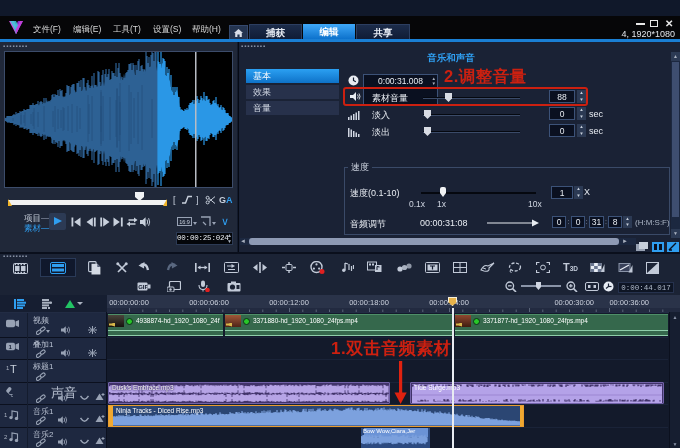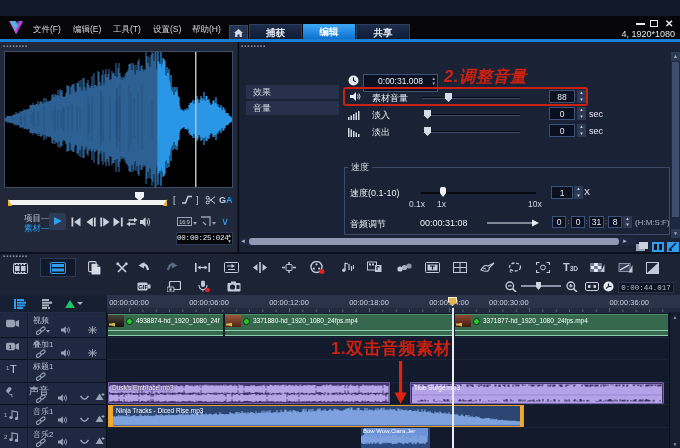--- a/index.html
+++ b/index.html
@@ -113,31 +113,33 @@
       <path d="M3,6 L6,9" stroke="#98a2b4" stroke-width="1.2"></path>
     </svg>
 <div class="abs" style="left:212px;top:206px;width:0;height:0;border-top:3px solid #98a2b4;border-left:2.5px solid transparent;border-right:2.5px solid transparent;"></div>
 <div class="abs" style="left:221px;top:199px;color:#2f9ef0;font-size:11px;">∨</div>
 
 <div class="abs" style="left:176px;top:216px;width:57px;height:13px;background:#04060a;border:1px solid #2c3a54;padding-right:5px;color:#e8ecf2;font-size:7.5px;font-family:'Liberation Mono',monospace;letter-spacing:-0.2px;line-height:11px;text-align:center;">00:00:25:024</div>
 <div class="abs" style="left:227px;top:216px;color:#aab2c0;font-size:5px;line-height:6px;">▲<br>▼</div>
 
 <div class="abs" style="left:238px;top:26px;width:442px;height:210px;background:#1a2235;border-left:1px solid #060a14;"></div>
 <div class="dots" style="left:241px;top:27px;">▪▪▪▪▪▪▪▪</div>
-
+<div class="abs" style="left:238px;top:36px;width:426px;text-align:center;color:#2f9ef0;font-size:9.5px;font-weight:bold;">音乐和声音</div>
+
+<div class="abs" style="left:246px;top:53px;width:93px;height:14px;background:linear-gradient(#2ba0f2,#0e72c8);color:#fff;font-size:9px;line-height:14px;padding-left:7px;">基本</div>
 <div class="abs" style="left:246px;top:85px;width:93px;height:14px;background:#27314b;color:#d0d6e2;font-size:9px;line-height:14px;padding-left:7px;">音量</div>
 <div class="abs" style="left:246px;top:69px;width:93px;height:14px;background:#27314b;color:#d0d6e2;font-size:9px;line-height:14px;padding-left:7px;">效果</div>
 
 <svg class="abs" style="left:348px;top:59px;" width="11" height="11" viewBox="0 0 11 11">
       <circle cx="5.5" cy="5.5" r="5" fill="#e8ecf2"></circle>
       <path d="M5.5,2.5 L5.5,5.5 L7.8,6.8" stroke="#131d31" stroke-width="1.2" fill="none"></path>
     </svg>
-<div class="abs" style="left:363px;top:58px;width:75px;height:18px;background:#0a1020;border:1px solid #3c5278;color:#e8ecf2;font-size:8.5px;line-height:12px;text-align:center;">0:00:31.008<div style="position:absolute;right:1px;top:0.5px;color:#aab2c0;font-size:4.5px;line-height:5.5px;">▲<br>▼</div></div>
-
-<div class="abs" style="left:444px;top:50px;color:#cc2010;font-size:16.5px;font-weight:bold;letter-spacing:0.5px;font-style:italic;">2.调整音量</div>
+<div class="abs" style="left:363px;top:58px;width:75px;height:32px;background:#0a1020;border:1px solid #3c5278;color:#e8ecf2;font-size:8.5px;line-height:12px;text-align:center;">0:00:31.008<div style="position:absolute;right:1px;top:0.5px;color:#aab2c0;font-size:4.5px;line-height:5.5px;">▲<br>▼</div></div>
+
+<div class="abs" style="left:444px;top:50px;color:#cc2010;font-size:16.5px;font-weight:bold;letter-spacing:0.5px;">2.调整音量</div>
 
 <div class="abs" style="left:343px;top:71px;width:245px;height:19px;border:2px solid #cc2010;border-radius:3px;"></div>
 <svg class="abs" style="left:350px;top:76px;" width="11" height="9" viewBox="0 0 11 9">
       <polygon points="0,3 3,3 6,0 6,9 3,6 0,6" fill="#e8ecf2"></polygon>
       <path d="M7.5,2.5 Q9,4.5 7.5,6.5 M9,1.5 Q11,4.5 9,7.5" stroke="#e8ecf2" stroke-width="0.9" fill="none"></path>
     </svg>
 <div class="abs" style="left:372px;top:76px;color:#e8ecf2;font-size:9px;text-align:center;">素材音量</div>
 <div class="abs" style="left:423px;top:80.5px;width:97px;height:2px;background:#05080f;border-bottom:1px solid #3a4a68;"></div>
 <div class="abs" style="left:445px;top:77px;width:7px;height:9px;background:#d8dce4;clip-path:polygon(0 0,100% 0,100% 60%,50% 100%,0 60%);"></div>
 <div class="abs" style="left:549px;top:74px;width:26px;height:13px;background:#0a1020;border:1px solid #3c5278;color:#e8ecf2;font-size:8.5px;text-align:center;line-height:12px;">88</div>
@@ -396,21 +398,21 @@
 <div class="abs" style="left:106px;top:296px;width:1px;height:137px;background:#0b101e;z-index:5;"></div>
 <div class="abs" style="left:0;top:279px;width:680px;height:154px;background:#131a2b;"></div>
 <div class="abs" style="left:0;top:279px;width:107px;height:17px;background:#161e31;"></div>
 <div class="abs" style="left:107px;top:279px;width:573px;height:13px;background:#2a3349;"></div>
 <div class="abs" style="left:107px;top:292px;width:573px;height:4px;background:#222a40;"></div>
 <div class="abs" style="left:89px;top:281.5px;width:80px;text-align:center;color:#ccd2de;font-size:7.5px;">00:00:00:00</div>
 <div class="abs" style="left:169px;top:281.5px;width:80px;text-align:center;color:#ccd2de;font-size:7.5px;">00:00:06:00</div>
 <div class="abs" style="left:249px;top:281.5px;width:80px;text-align:center;color:#ccd2de;font-size:7.5px;">00:00:12:00</div>
 <div class="abs" style="left:329px;top:281.5px;width:80px;text-align:center;color:#ccd2de;font-size:7.5px;">00:00:18:00</div>
 <div class="abs" style="left:409px;top:281.5px;width:80px;text-align:center;color:#ccd2de;font-size:7.5px;">00:00:24:00</div>
-<div class="abs" style="left:489px;top:281.5px;width:80px;text-align:left;color:#ccd2de;font-size:7.5px;">00:00:30:00</div>
+<div class="abs" style="left:514px;top:281.5px;width:80px;text-align:right;color:#ccd2de;font-size:7.5px;">00:00:30:00</div>
 <div class="abs" style="left:569px;top:281.5px;width:80px;text-align:right;color:#ccd2de;font-size:7.5px;">00:00:36:00</div>
 <svg class="abs" style="left:107px;top:279px;" width="573" height="17" viewBox="0 0 573 17">
       <rect x="22.0" y="13.0" width="1" height="4" fill="#5a6478"></rect>
       <rect x="35.3" y="14.5" width="1" height="2.5" fill="#5a6478"></rect>
       <rect x="48.7" y="14.5" width="1" height="2.5" fill="#5a6478"></rect>
       <rect x="62.0" y="14.5" width="1" height="2.5" fill="#5a6478"></rect>
       <rect x="75.3" y="14.5" width="1" height="2.5" fill="#5a6478"></rect>
       <rect x="88.7" y="14.5" width="1" height="2.5" fill="#5a6478"></rect>
       <rect x="102.0" y="13.0" width="1" height="4" fill="#5a6478"></rect>
       <rect x="115.3" y="14.5" width="1" height="2.5" fill="#5a6478"></rect>
@@ -471,21 +473,21 @@
 <div class="abs" style="left:27px;top:297px;width:1px;height:23.5px;background:#141c2e;"></div>
 <div class="abs" style="left:33px;top:299px;color:#b8c0d0;font-size:8px;">视频</div>
 <div class="abs" style="left:0;top:343px;width:107px;height:1px;background:#0b101e;"></div>
 <div class="abs" style="left:27px;top:320.5px;width:1px;height:22.5px;background:#141c2e;"></div>
 <div class="abs" style="left:33px;top:322.5px;color:#b8c0d0;font-size:8px;">叠加1</div>
 <div class="abs" style="left:0;top:365.5px;width:107px;height:1px;background:#0b101e;"></div>
 <div class="abs" style="left:27px;top:343px;width:1px;height:22.5px;background:#141c2e;"></div>
 <div class="abs" style="left:33px;top:345px;color:#b8c0d0;font-size:8px;">标题1</div>
 <div class="abs" style="left:0;top:388px;width:107px;height:1px;background:#0b101e;"></div>
 <div class="abs" style="left:27px;top:365.5px;width:1px;height:22.5px;background:#141c2e;"></div>
-<div class="abs" style="left:29px;top:367.5px;color:#b8c0d0;font-size:10px;">声音</div>
+<div class="abs" style="left:51px;top:367.5px;color:#b8c0d0;font-size:13px;">声音</div>
 <div class="abs" style="left:0;top:410.5px;width:107px;height:1px;background:#0b101e;"></div>
 <div class="abs" style="left:27px;top:388px;width:1px;height:22.5px;background:#141c2e;"></div>
 <div class="abs" style="left:33px;top:390px;color:#b8c0d0;font-size:8px;">音乐1</div>
 <div class="abs" style="left:0;top:433px;width:107px;height:1px;background:#0b101e;"></div>
 <div class="abs" style="left:27px;top:410.5px;width:1px;height:22.5px;background:#141c2e;"></div>
 <div class="abs" style="left:33px;top:412.5px;color:#b8c0d0;font-size:8px;">音乐2</div>
 <div class="abs" style="left:107px;top:320.5px;width:561px;height:1px;background:#1a2338;"></div>
 <div class="abs" style="left:107px;top:343px;width:561px;height:1px;background:#1a2338;"></div>
 <div class="abs" style="left:107px;top:365.5px;width:561px;height:1px;background:#1a2338;"></div>
 <div class="abs" style="left:107px;top:388px;width:561px;height:1px;background:#1a2338;"></div>

